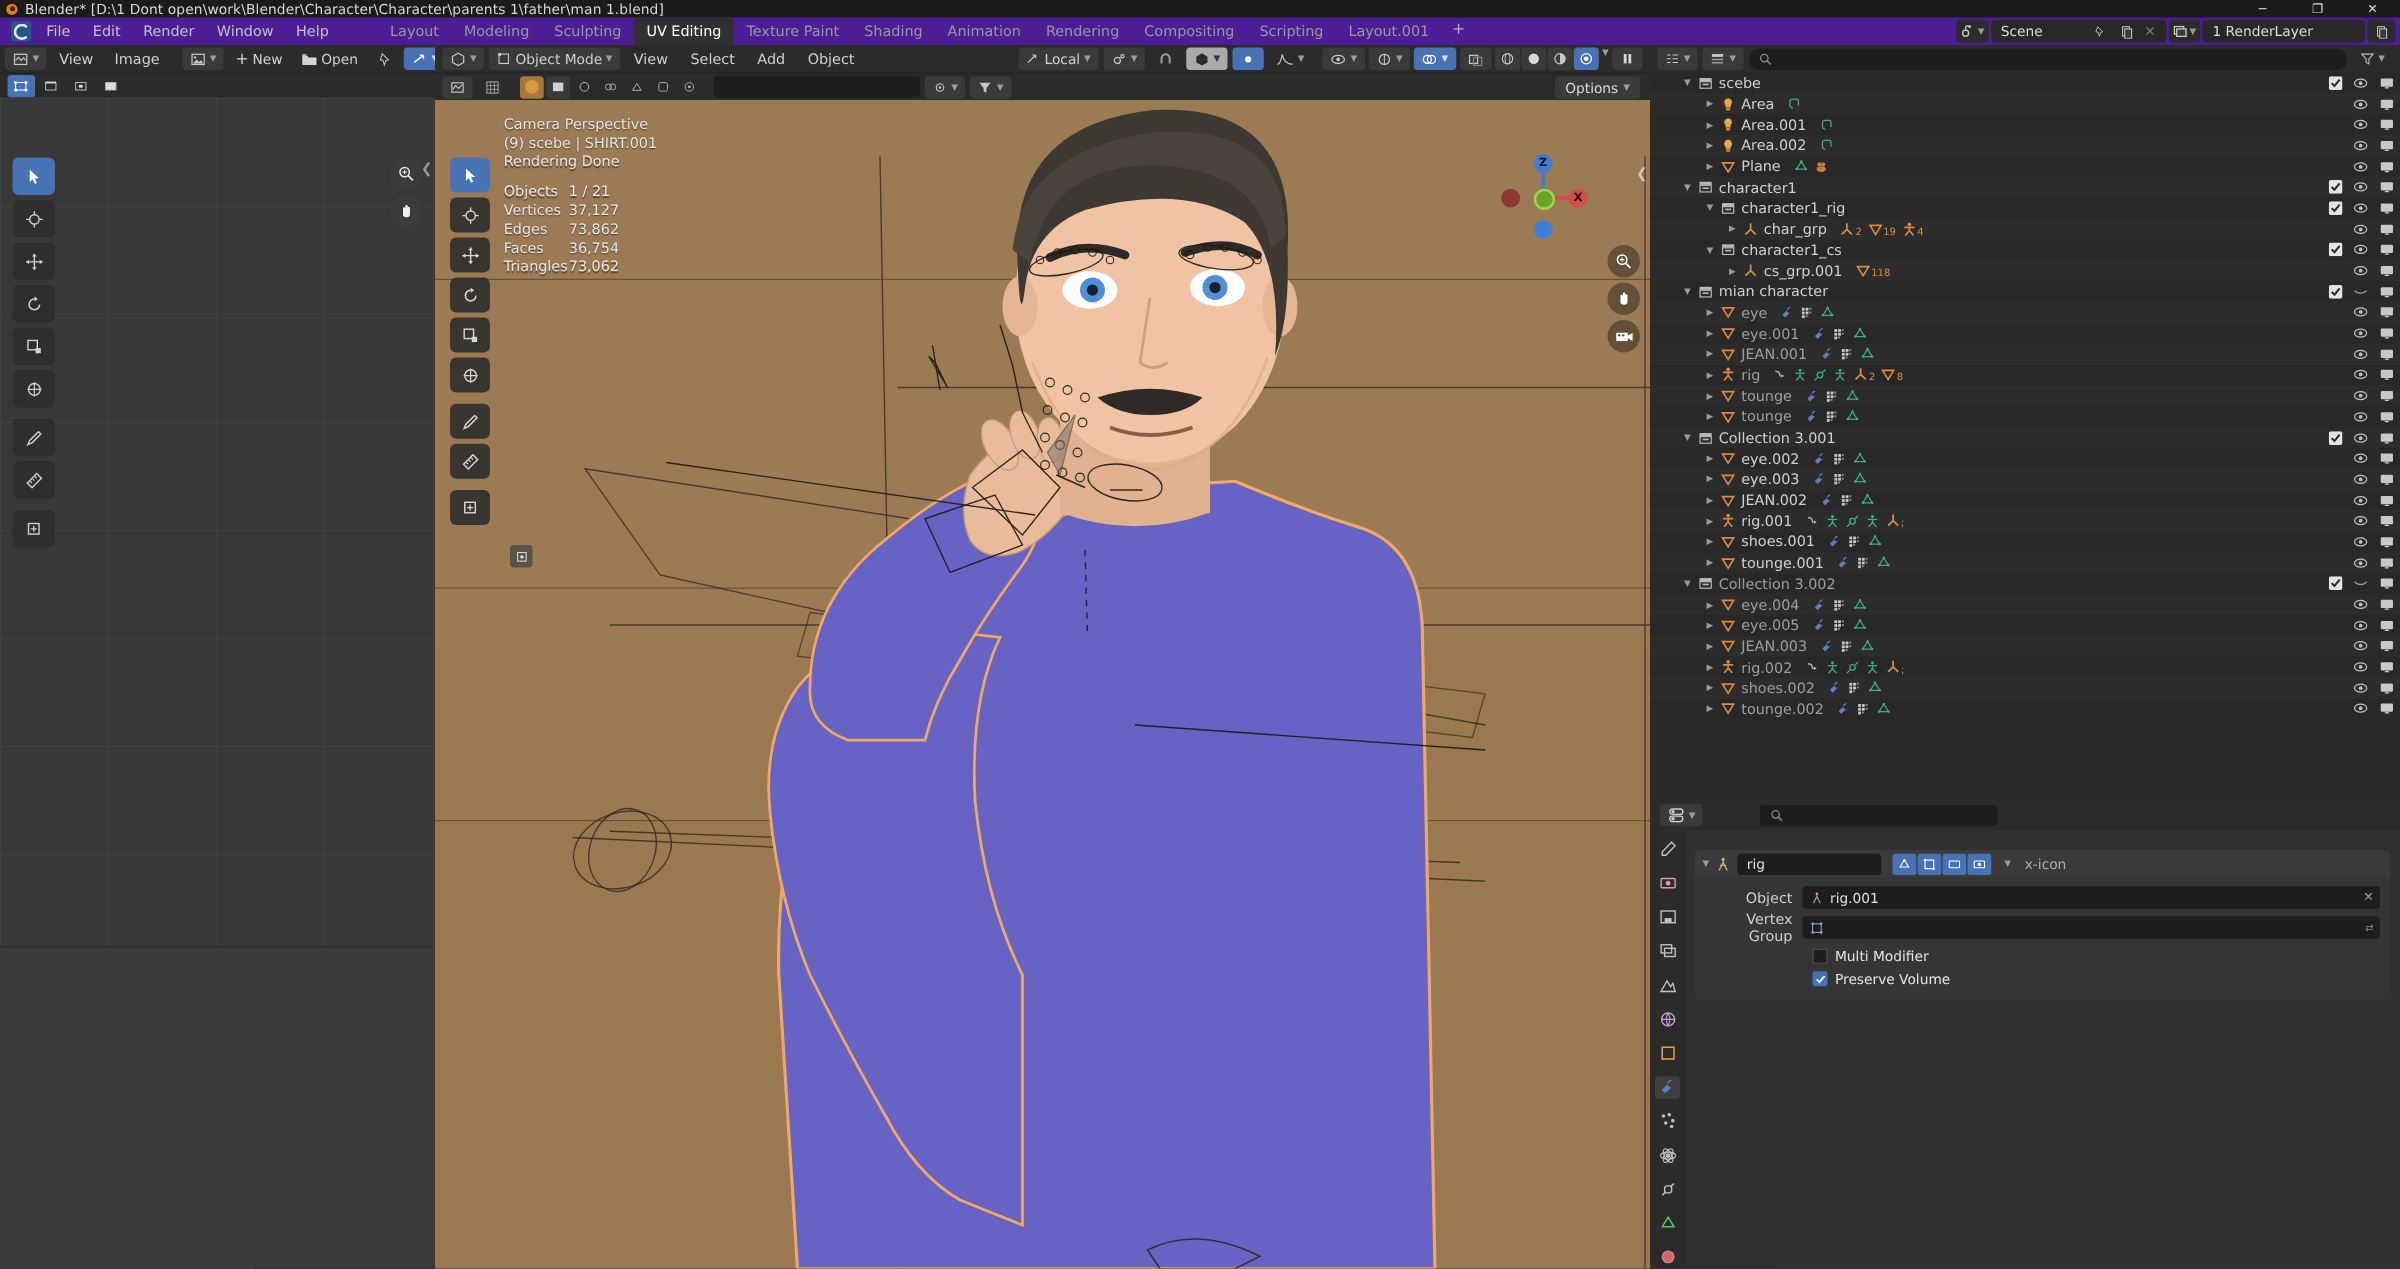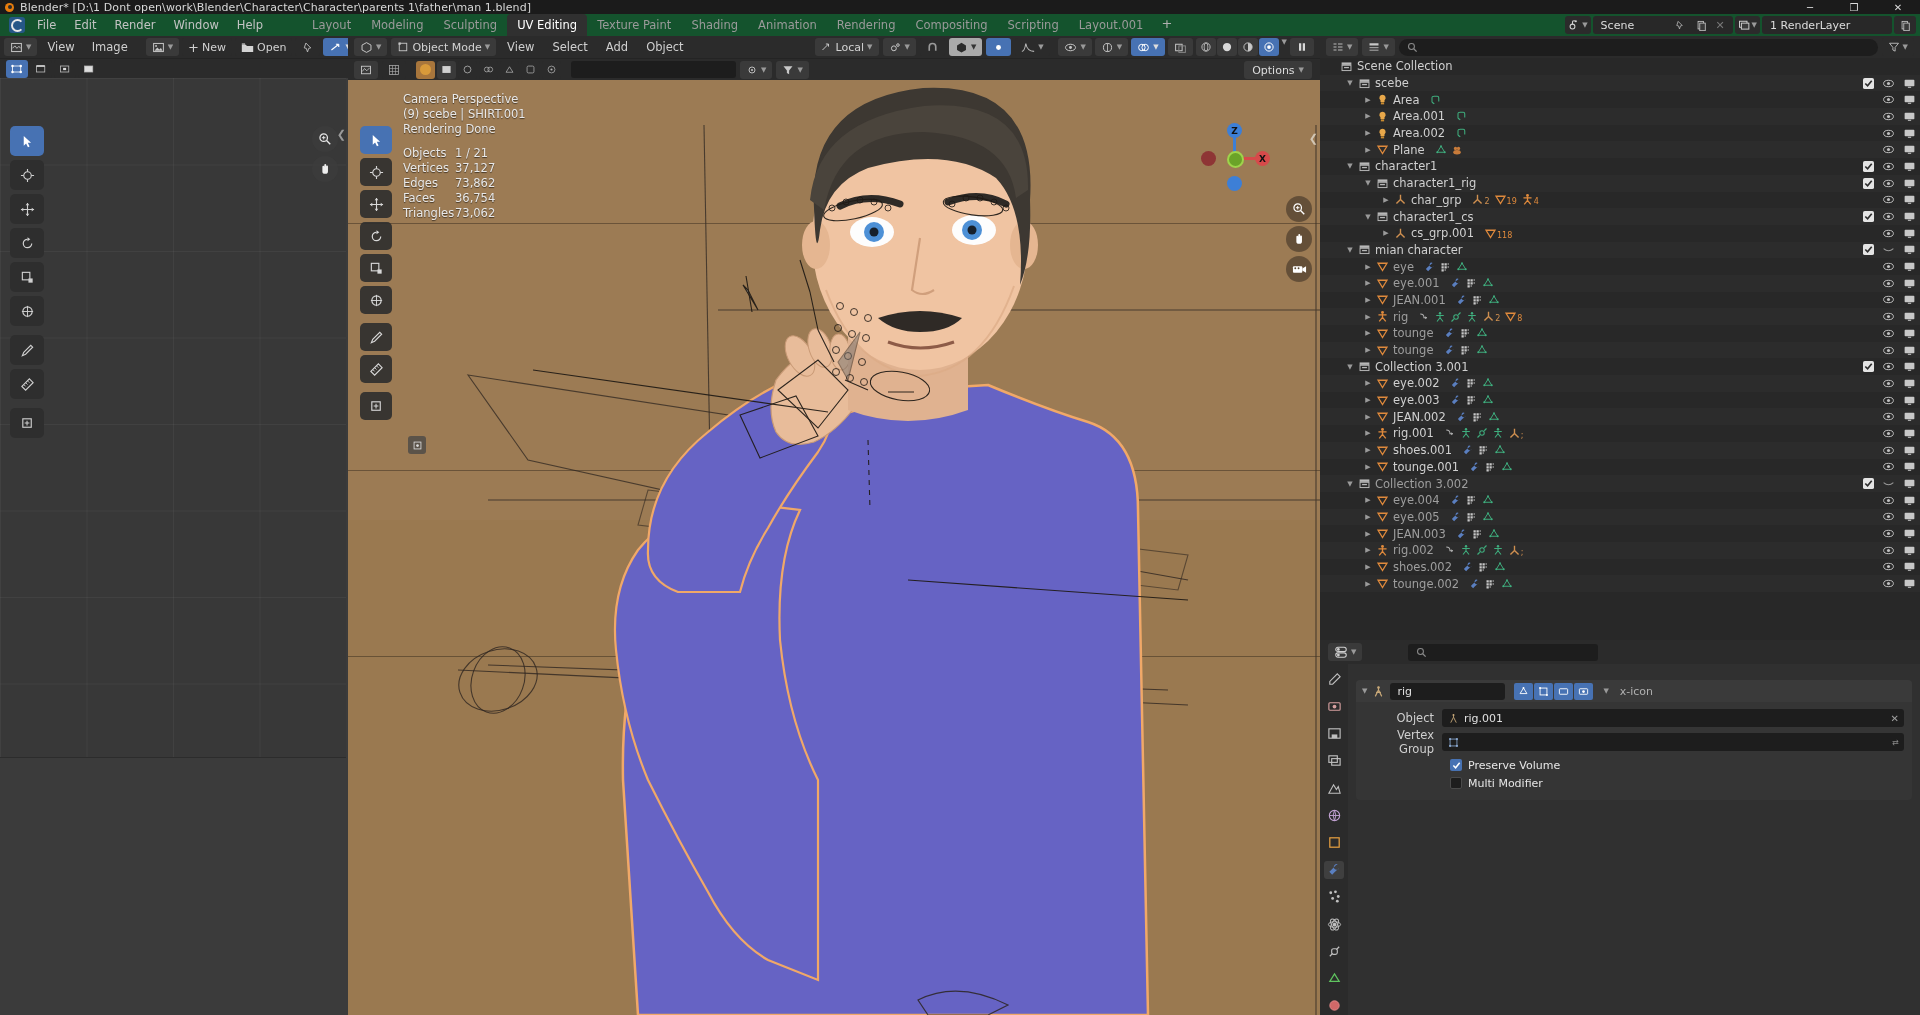--- a/index.html
+++ b/index.html
@@ -24,21 +24,21 @@
     background:#e87d0d;
   }
   .tb-icon .dot { position:absolute; left:4px; top:3px; width:4px; height:4px; border-radius:50%; background:#2b2b2b; }
   .titlebar .tb-title { font-size:11px; color:#d8d8d8; letter-spacing:0.1px; }
   .winbtns { position:absolute; right:0; top:0; height:14px; display:flex; }
   .winbtn { width:44px; height:14px; display:flex; align-items:center; justify-content:center; font-size:10px; color:#dcdcdc; }
 
   
   .topbar {
     position:absolute; left:0; top:14px; width:1920px; height:22px;
-    background:#14532d; display:flex; align-items:center;
+    background:#4c1d95; display:flex; align-items:center;
   }
   .blender-logo { width:22px; height:18px; margin-left:6px; display:flex; align-items:center; justify-content:center; }
   .blender-logo .bl {
     width:16px; height:16px; border-radius:3px; background:#265787;
     display:flex; align-items:center; justify-content:center;
   }
   .blender-logo .bl::after {
     content:""; width:9px; height:9px; border-radius:50%;
     border:2px solid #e8e8e8; border-right-color:transparent;
   }
@@ -893,36 +893,20 @@
       <div class="hdr-btn">
         <svg width="12" height="12" viewBox="0 0 16 16">
             <path d="M2 3 L14 3 L9.5 8.5 L9.5 13.5 L6.5 12 L6.5 8.5 Z" fill="none" stroke="#c0c0c0" stroke-width="1.2"></path>
           </svg>
         <span class="chev">▼</span>
       </div>
     </div>
 
     <div class="out-body" id="outliner-rows">
         <div class="out-row">
-          <span style="display:inline-block;width:6px"></span>
-          <span class="disc"></span>
-          <span class="out-icon">
-            <svg width="13" height="13" viewBox="0 0 16 16">
-              <rect x="2" y="3" width="12" height="3" fill="#b8b8b8"></rect>
-              <rect x="2.5" y="6.5" width="11" height="6.5" fill="none" stroke="#b8b8b8" stroke-width="1.2"></rect>
-              <rect x="5" y="8.5" width="6" height="1.6" fill="#b8b8b8"></rect>
-            </svg>
-          </span>
-          <span class="out-label">Scene Collection</span>
-          <span class="out-right">
-            <span style="width:11px"></span>
-            <span style="width:13px"></span>
-          </span>
-        </div>
-        <div class="out-row">
           <span style="display:inline-block;width:24px"></span>
           <span class="disc">▼</span>
           <span class="out-icon">
             <svg width="13" height="13" viewBox="0 0 16 16">
               <rect x="2" y="3" width="12" height="3" fill="#b8b8b8"></rect>
               <rect x="2.5" y="6.5" width="11" height="6.5" fill="none" stroke="#b8b8b8" stroke-width="1.2"></rect>
               <rect x="5" y="8.5" width="6" height="1.6" fill="#b8b8b8"></rect>
             </svg>
           </span>
           <span class="out-label">scebe</span>
@@ -2486,29 +2470,29 @@
                   <circle cx="3" cy="3" r="1.6" fill="#8aa8d0"></circle>
                   <circle cx="13" cy="3" r="1.6" fill="#8aa8d0"></circle>
                   <circle cx="3" cy="13" r="1.6" fill="#8aa8d0"></circle>
                   <circle cx="13" cy="13" r="1.6" fill="#8aa8d0"></circle>
                 </svg>
               <span></span>
               <span style="position:absolute;right:5px;color:#8a8a8a;font-size:8px;">⇄</span>
             </div>
           </div>
           <div class="pcheck">
+            <span class="cbox off"></span>
+            <span>Multi Modifier</span>
+          </div>
+          <div class="pcheck">
             <span class="cbox">
               <svg width="9" height="9" viewBox="0 0 10 10">
                   <path d="M1.5 5 L4 7.5 L8.5 2" stroke="#fff" stroke-width="1.7" fill="none"></path>
                 </svg>
             </span>
             <span>Preserve Volume</span>
           </div>
-          <div class="pcheck">
-            <span class="cbox off"></span>
-            <span>Multi Modifier</span>
-          </div>
         </div>
       </div>
     </div>
   </div>
 
 </div>
 
 </body></html>

